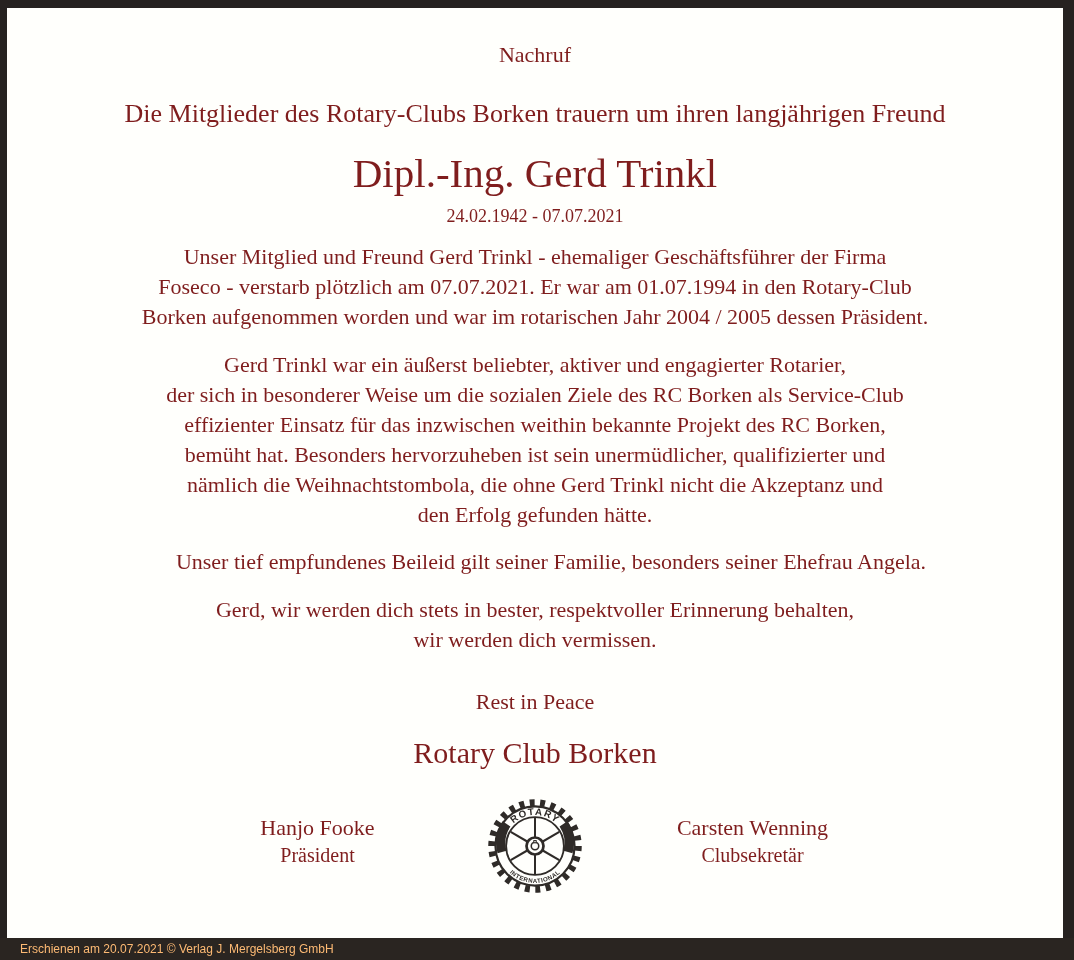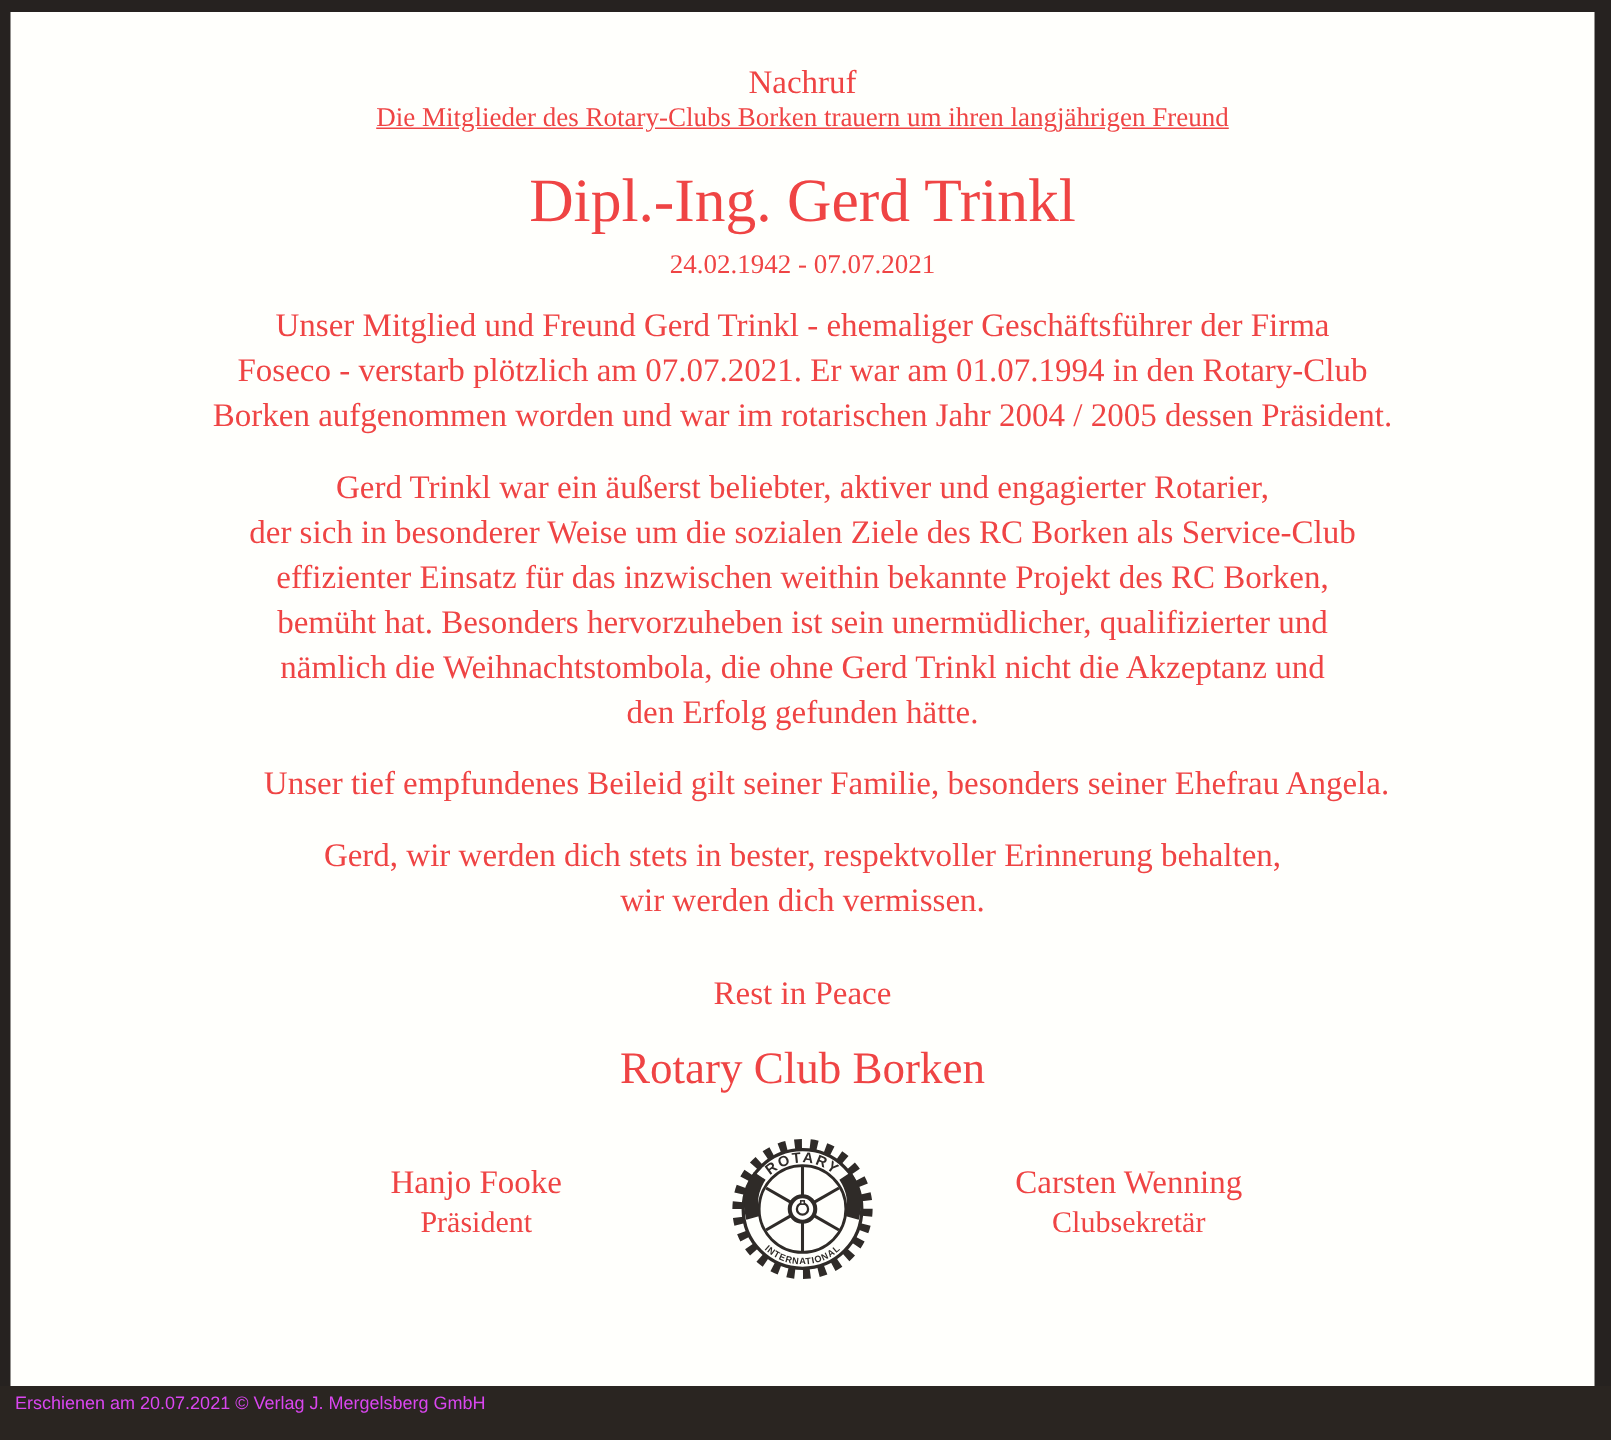--- a/index.html
+++ b/index.html
@@ -10,26 +10,26 @@
     font-family: "Liberation Serif", serif;
   }
   .frame {
     position: absolute; inset: 0;
     background: #262220;
   }
   .page {
     position: absolute;
     top: 8px; left: 7px; right: 11px; bottom: 22px;
     background: #fffffc;
-    color: #ef4444;
+    color: #7f1d1d;
     text-align: center;
     overflow: hidden;
   }
   .nachruf { padding-top: 34px; font-size: 22px; }
-  .intro   { font-size: 18px; text-decoration: underline; }
+  .intro   { margin-top: 31px; font-size: 26px; }
   .deceased-name { margin-top: 20px; font-size: 41px; }
   .dates   { margin-top: 9px; font-size: 18px; }
   .para { font-size: 22px; line-height: 30px; }
   .para-1 { margin-top: 15px; }
   .para-2 { margin-top: 18px; }
   .para-3 { margin-top: 17px; padding-left: 32px; }
   .para-4 { margin-top: 18px; }
   .rip  { margin-top: 34px; font-size: 22px; }
   .club { margin-top: 21px; font-size: 30px; }
   .signature-row {
@@ -38,28 +38,28 @@
     display: flex;
     align-items: flex-start;
   }
   .sig-col { flex: 1; padding-top: 20px; }
   .sig-name { font-size: 22px; }
   .sig-role { font-size: 20px; margin-top: 3px; }
   .logo-col { width: 110px; display: flex; justify-content: center; }
   .footer-bar {
     position: absolute;
     left: 0; right: 0; bottom: 0;
-    height: 36px;
+    height: 22px;
     background: #2a2521;
-    color: #d946ef;
+    color: #fdba74;
     font-family: "Liberation Sans", sans-serif;
     font-size: 12px;
     line-height: 22px;
     text-align: left;
-    padding-left: 10px;
+    padding-left: 20px;
   }
   svg text {
     font-family: "Liberation Sans", sans-serif;
     font-weight: bold;
     fill: #2f2b28;
   }
 </style>
 </head>
 <body>
 

